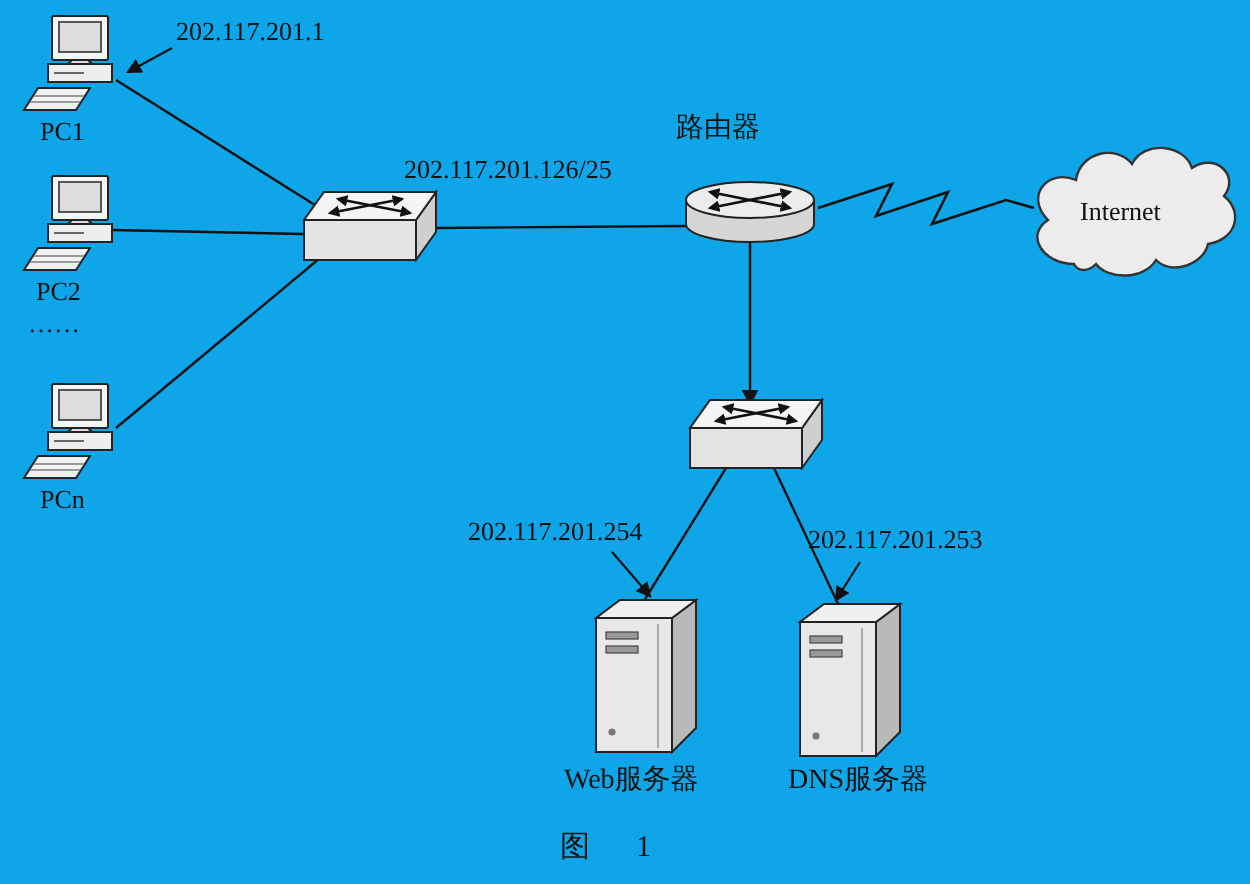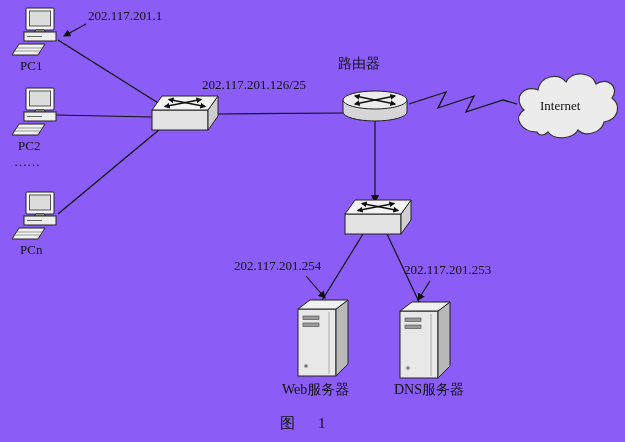--- a/index.html
+++ b/index.html
@@ -1,20 +1,20 @@
 <!DOCTYPE html>
 <html><head>
 <meta charset="utf-8">
 <style>
   html, body { margin: 0; padding: 0; background: #ffffff; }
   .canvas {
     position: relative;
     width: 625px;
     height: 442px;
-    background: #8b5cf6;
+    background: #0ea5e9;
     font-family: "Liberation Serif", "DejaVu Serif", serif;
     overflow: hidden;
   }
   svg { position: absolute; top: 0; left: 0; }
   text {
     fill: #111;
     font-family: "Liberation Serif", "DejaVu Serif", serif;
   }
   .lbl  { font-size: 13px; }
   .lbl2 { font-size: 14px; }

